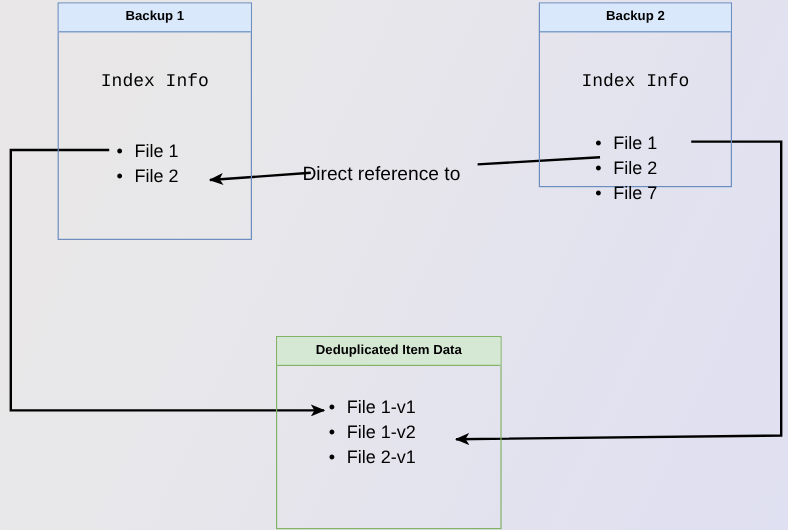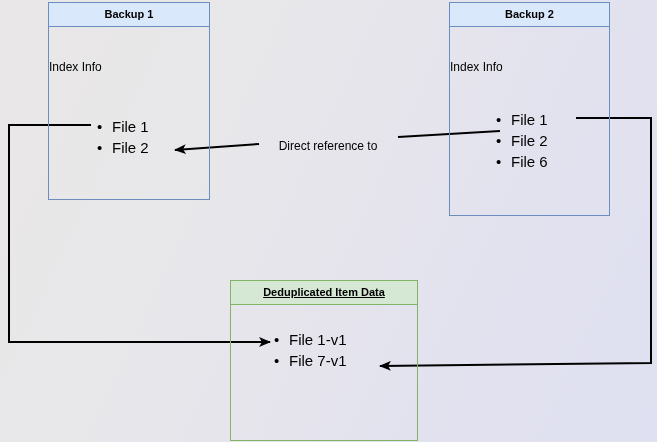--- a/index.html
+++ b/index.html
@@ -55,27 +55,28 @@
     background: #dae8fc;
     border-bottom: 1.5px solid #6c8ebf;
   }
   
   .box-green {
     border: 1.5px solid #82b366;
   }
   .box-green .node-header {
     background: #d5e8d4;
     border-bottom: 1.5px solid #82b366;
-    text-decoration: underline;
   }
   .index-title {
     position: absolute;
     width: 100%;
-    font-size: 12px;
+    text-align: center;
+    font-size: 15px;
     color: #000;
+    font-family: Liberation Mono, monospace;
   }
   .file-list {
     position: absolute;
     margin: 0;
     padding: 0;
     list-style: none;
   }
   .file-list li {
     font-size: 15px;
     color: #000;
@@ -87,22 +88,22 @@
   .file-list li::before {
     content: "\2022";
     position: absolute;
     left: 0;
     top: 0;
     font-size: 15px;
     line-height: 21px;
   }
   .edge-label {
     position: absolute;
-    text-align: center;
-    font-size: 12px;
+    text-align: left;
+    font-size: 16px;
     color: #000;
     line-height: 16px;
     white-space: pre-line;
   }
 </style>
 </head>
 <body>
 
 <div id="canvas">
 
@@ -125,38 +126,39 @@
     <div class="node-header">Backup 1</div>
     <div class="node-body" style="height:171px;">
       <div class="index-title" style="top:33px;">Index Info</div>
       <ul class="file-list" style="left:48px; top:89px;">
         <li>File 1</li>
         <li>File 2</li>
       </ul>
     </div>
   </div>
 
-  <div class="node box-blue" style="left:449px; top:2px; width:161px; height:214px;">
+  <div class="node box-blue" style="left:449px; top:2px; width:161px; height:154px;">
     <div class="node-header">Backup 2</div>
     <div class="node-body" style="height:171px;">
       <div class="index-title" style="top:33px;">Index Info</div>
       <ul class="file-list" style="left:46px; top:82px;">
         <li>File 1</li>
         <li>File 2</li>
-        <li>File 6</li>
+        <li>File 7</li>
       </ul>
     </div>
   </div>
 
   <div class="node box-green" style="left:230px; top:280px; width:188px; height:161px;">
     <div class="node-header">Deduplicated Item Data</div>
     <div class="node-body" style="height:170px;">
       <ul class="file-list" style="left:43px; top:24px;">
         <li>File 1-v1</li>
-        <li>File 7-v1</li>
+        <li>File 1-v2</li>
+        <li>File 2-v1</li>
       </ul>
     </div>
   </div>
 
   <div class="edge-label" style="left:252px; top:122px; width:152px;">
     <div>Direct reference to</div>
   </div>
 
 </div>
 

